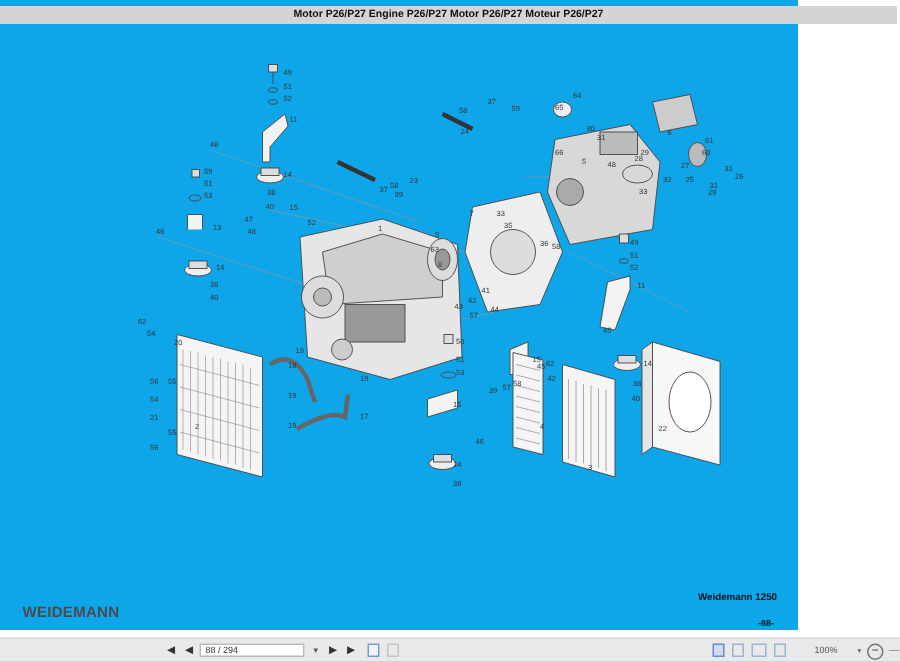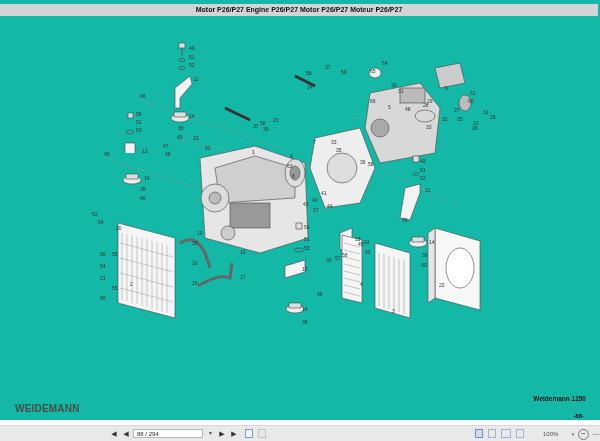--- a/index.html
+++ b/index.html
@@ -1,20 +1,20 @@
 <!DOCTYPE html>
 <html><head>
 <meta charset="utf-8">
 <style>
   html, body { margin: 0; padding: 0; }
   body {
     width: 600px; height: 441px; overflow: hidden; position: relative;
     background: #ffffff; font-family: "Liberation Sans", sans-serif;
   }
-  .page { position: absolute; left: 0; top: 0; width: 600px; height: 420px; background: #14b8a6; }
+  .page { position: absolute; left: 0; top: 0; width: 532px; height: 420px; background: #0ea5e9; }
   .title-bar {
     position: absolute; left: 0; top: 4px; width: 598px; height: 12px;
     background: #d4d4d4; text-align: center;
     font-size: 7px; font-weight: bold; line-height: 12px; color: #111;
   }
   .diagram { position: absolute; left: 80px; top: 28px; width: 470px; height: 300px; }
   .lbl { font-family: "Liberation Sans", sans-serif; font-size: 5px; fill: #333; }
   .logo {
     position: absolute; left: 15px; top: 403px; font-size: 10px; font-weight: bold;
     color: #4a4a4a; letter-spacing: 0.2px;

